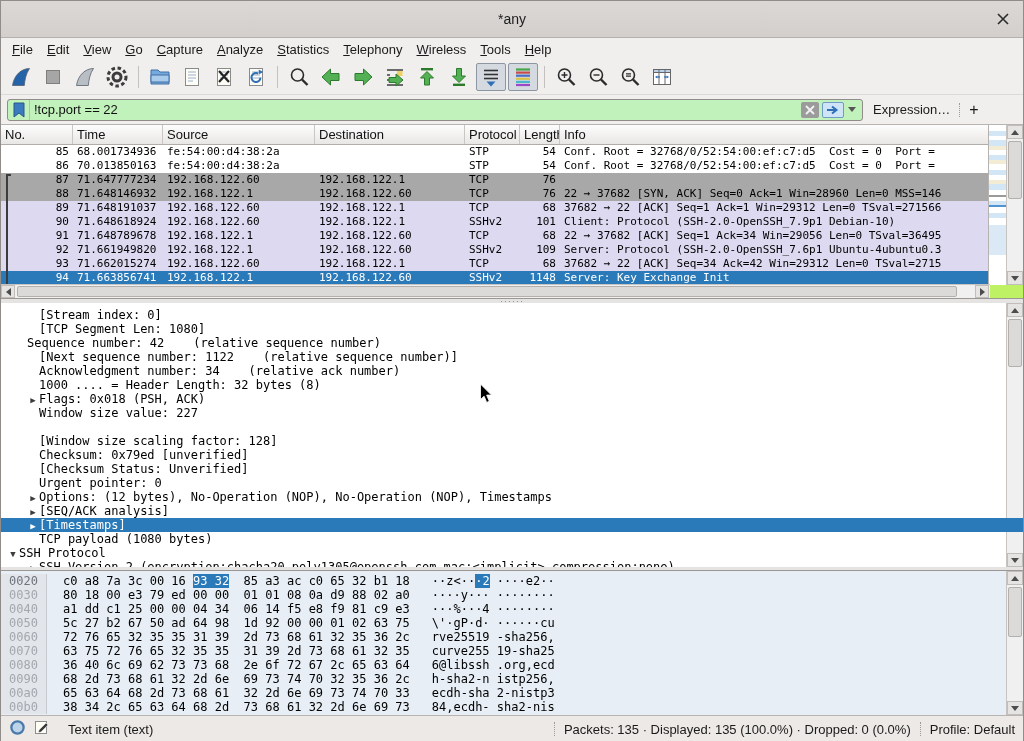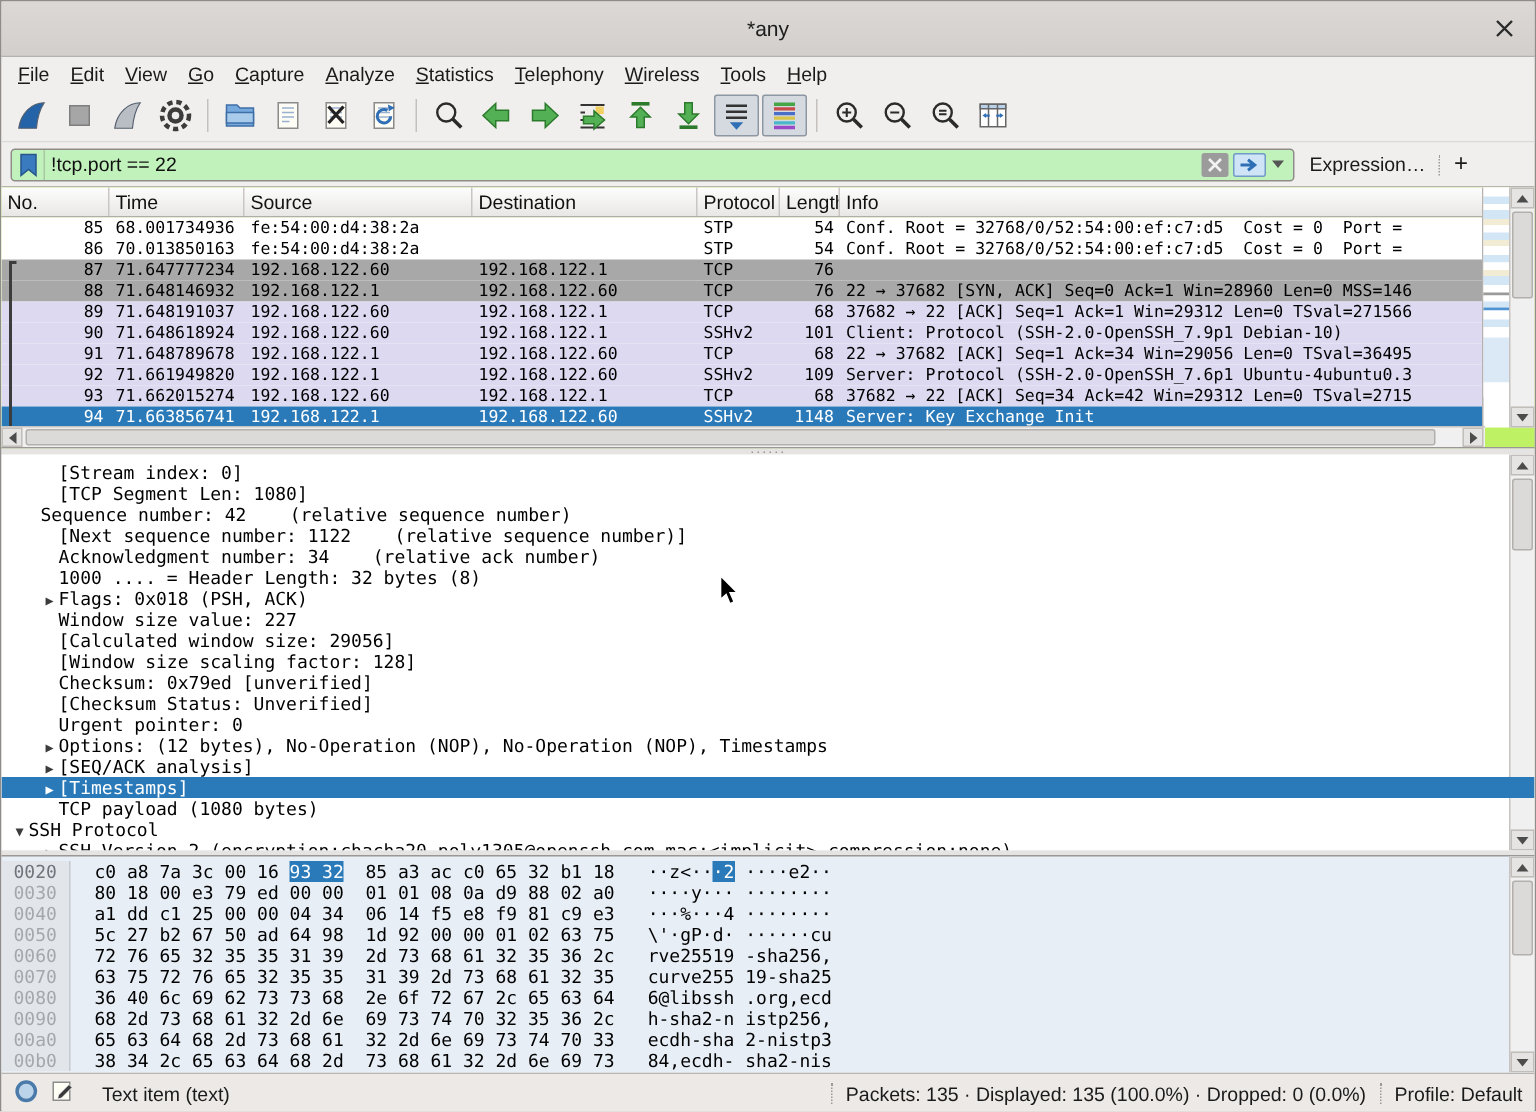--- a/index.html
+++ b/index.html
@@ -494,21 +494,21 @@
         </div>
     </div>
   <div class="d-line" style="padding-left: 26px; margin-top: 5px;"><span class="arrow"> </span><span>[Stream index: 0]</span></div>
       <div class="d-line" style="padding-left: 26px;"><span class="arrow"> </span><span>[TCP Segment Len: 1080]</span></div>
       <div class="d-line" style="padding-left: 14px;"><span class="arrow"> </span><span>Sequence number: 42    (relative sequence number)</span></div>
       <div class="d-line" style="padding-left: 26px;"><span class="arrow"> </span><span>[Next sequence number: 1122    (relative sequence number)]</span></div>
       <div class="d-line" style="padding-left: 26px;"><span class="arrow"> </span><span>Acknowledgment number: 34    (relative ack number)</span></div>
       <div class="d-line" style="padding-left: 26px;"><span class="arrow"> </span><span>1000 .... = Header Length: 32 bytes (8)</span></div>
       <div class="d-line" style="padding-left: 26px;"><span class="arrow">▶</span><span>Flags: 0x018 (PSH, ACK)</span></div>
       <div class="d-line" style="padding-left: 26px;"><span class="arrow"> </span><span>Window size value: 227</span></div>
-      <div class="d-line" style="padding-left: 26px;"><span class="arrow"> </span><span>[Calculated window size: 29056]</span></div>
+      <div class="d-line" style="padding-left: 26px;"><span class="arrow"> </span></div>
       <div class="d-line" style="padding-left: 26px;"><span class="arrow"> </span><span>[Window size scaling factor: 128]</span></div>
       <div class="d-line" style="padding-left: 26px;"><span class="arrow"> </span><span>Checksum: 0x79ed [unverified]</span></div>
       <div class="d-line" style="padding-left: 26px;"><span class="arrow"> </span><span>[Checksum Status: Unverified]</span></div>
       <div class="d-line" style="padding-left: 26px;"><span class="arrow"> </span><span>Urgent pointer: 0</span></div>
       <div class="d-line" style="padding-left: 26px;"><span class="arrow">▶</span><span>Options: (12 bytes), No-Operation (NOP), No-Operation (NOP), Timestamps</span></div>
       <div class="d-line" style="padding-left: 26px;"><span class="arrow">▶</span><span>[SEQ/ACK analysis]</span></div>
       <div class="d-line selected" style="padding-left: 26px;"><span class="arrow">▶</span><span>[Timestamps]</span></div>
       <div class="d-line" style="padding-left: 26px;"><span class="arrow"> </span><span>TCP payload (1080 bytes)</span></div>
       <div class="d-line" style="padding-left: 6px;"><span class="arrow">▼</span><span>SSH Protocol</span></div>
       <div class="d-line" style="padding-left: 26px;"><span class="arrow">▶</span><span>SSH Version 2 (encryption:chacha20-poly1305@openssh.com mac:&lt;implicit&gt; compression:none)</span></div>

